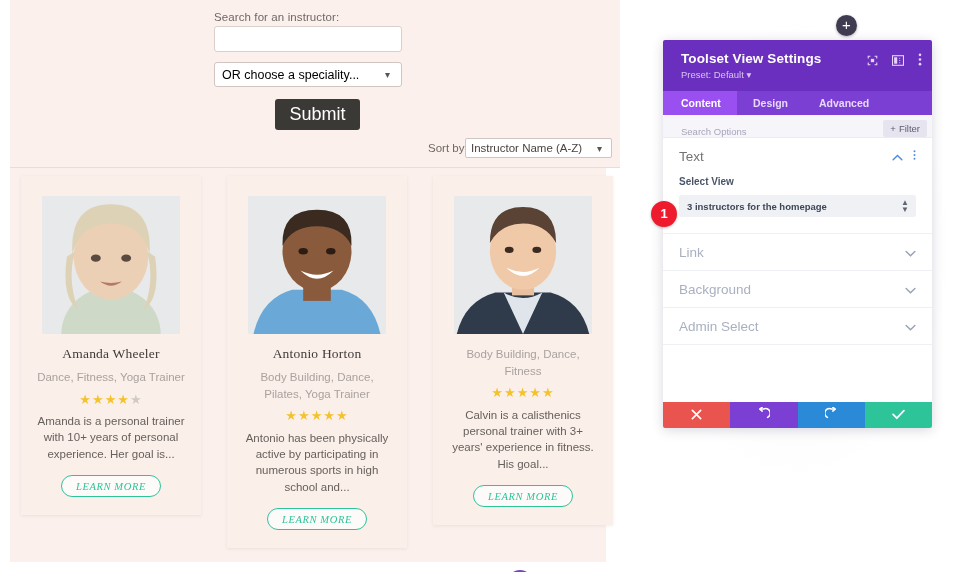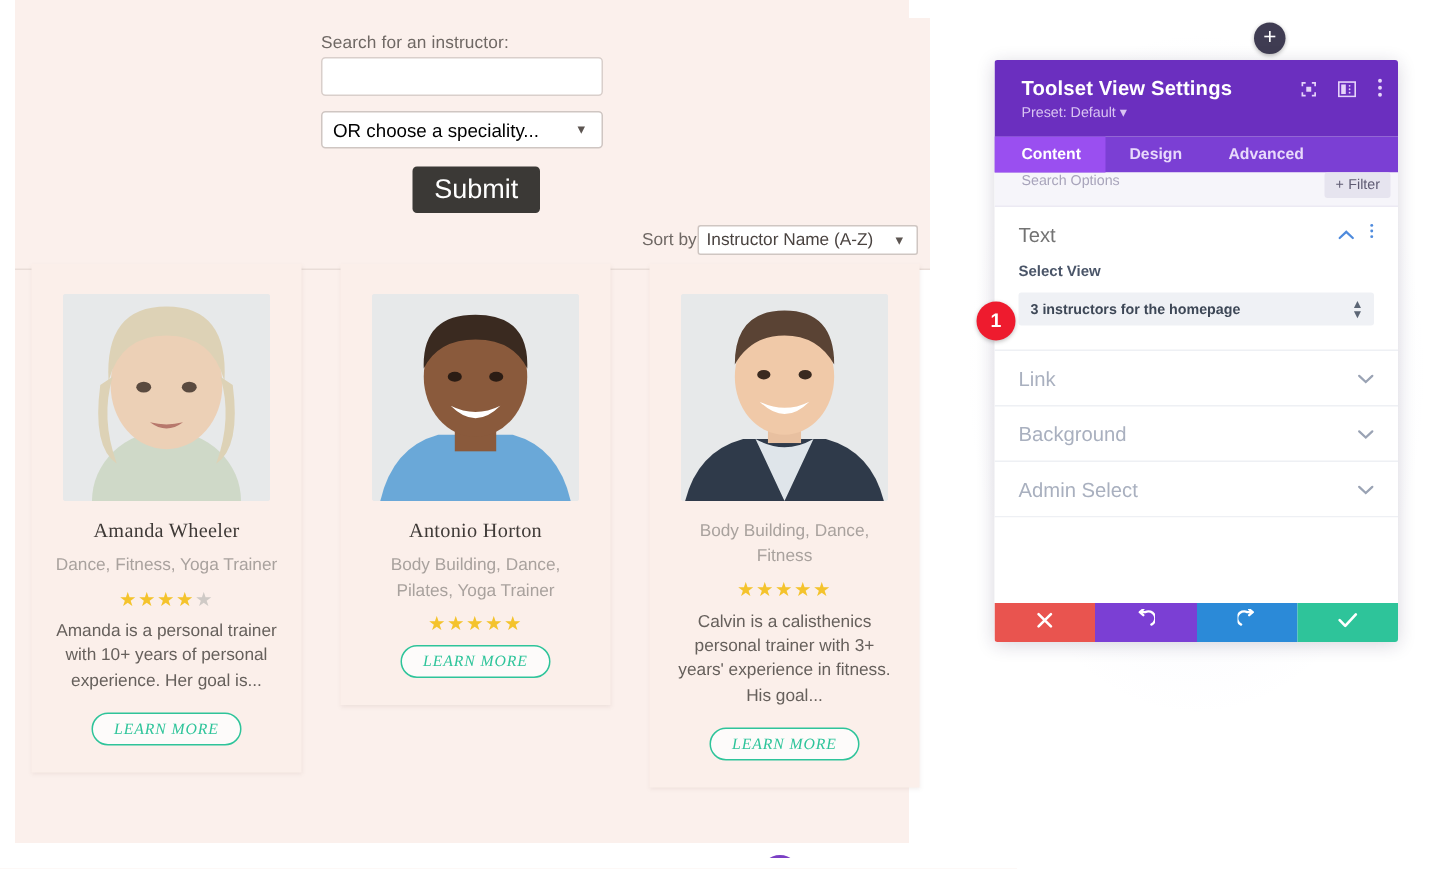--- a/index.html
+++ b/index.html
@@ -28,21 +28,20 @@
   }
 
   
   .form-region {
     position: absolute;
     left: 10px; top: 0;
     width: 704px;
     height: 168px;
     border-bottom: 1px solid #e9ddd8;
     background: #fbf0ec;
-    margin-top: 12px;
   }
   .search-label {
     position: absolute;
     left: 204px; top: 11px;
     font-size: 11.5px;
     color: #6f6864;
     letter-spacing: .1px;
   }
   .search-input {
     position: absolute;
@@ -264,21 +263,21 @@
     cursor: pointer;
     font-weight: bold;
     text-align: left;
   }
   .tab--content { background: #9a4ff0; color: #ffffff; width: 74px; padding-left: 18px; }
   .tab--design  { width: 72px; padding-left: 16px; }
   .tab--adv     { width: 80px; padding-left: 10px; }
 
   .search-options-bar {
     display: flex;
-    align-items: flex-start;
+    align-items: flex-end;
     justify-content: space-between;
     background: #f6f5fa;
     border-bottom: 1px solid #eceaf3;
     height: 23px;
     padding: 0 5px 0 18px;
   }
   .search-options-text {
     font-size: 9.5px;
     color: #a8a4bb;
   }
@@ -439,20 +438,21 @@
           <ellipse cx="50" cy="40" rx="25" ry="29" fill="#8a5a3c"></ellipse>
           <path d="M25 36 Q24 10 50 10 Q76 10 75 36 Q68 22 50 22 Q32 22 25 36Z" fill="#3a2a20"></path>
           <ellipse cx="40" cy="40" rx="3.4" ry="2.4" fill="#2b1c14"></ellipse>
           <ellipse cx="60" cy="40" rx="3.4" ry="2.4" fill="#2b1c14"></ellipse>
           <path d="M38 54 Q50 66 62 54 Q50 60 38 54Z" fill="#ffffff"></path>
         </svg>
       </div>
       <div class="card-name">Antonio Horton</div>
       <div class="card-spec">Body Building, Dance, Pilates, Yoga Trainer</div>
       <div class="stars"><span class="star-on">★</span><span class="star-on">★</span><span class="star-on">★</span><span class="star-on">★</span><span class="star-on">★</span></div>
+      <div class="card-bio">Antonio has been physically active by participating in numerous sports in high school and...</div>
       <span class="learn-btn">LEARN MORE</span>
     </div>
 
     <div class="card card--3">
       <div class="card-photo">
         <svg viewBox="0 0 100 100" preserveAspectRatio="xMidYMid slice">
           <rect width="100" height="100" fill="#e7e9ea"></rect>
           <path d="M2 100 Q8 76 30 70 L70 70 Q92 76 98 100Z" fill="#2f3a4a"></path>
           <path d="M36 70 L50 100 L64 70 Q50 78 36 70Z" fill="#dfe5ea"></path>
           <rect x="42" y="58" width="16" height="14" fill="#e8c0a0"></rect>

